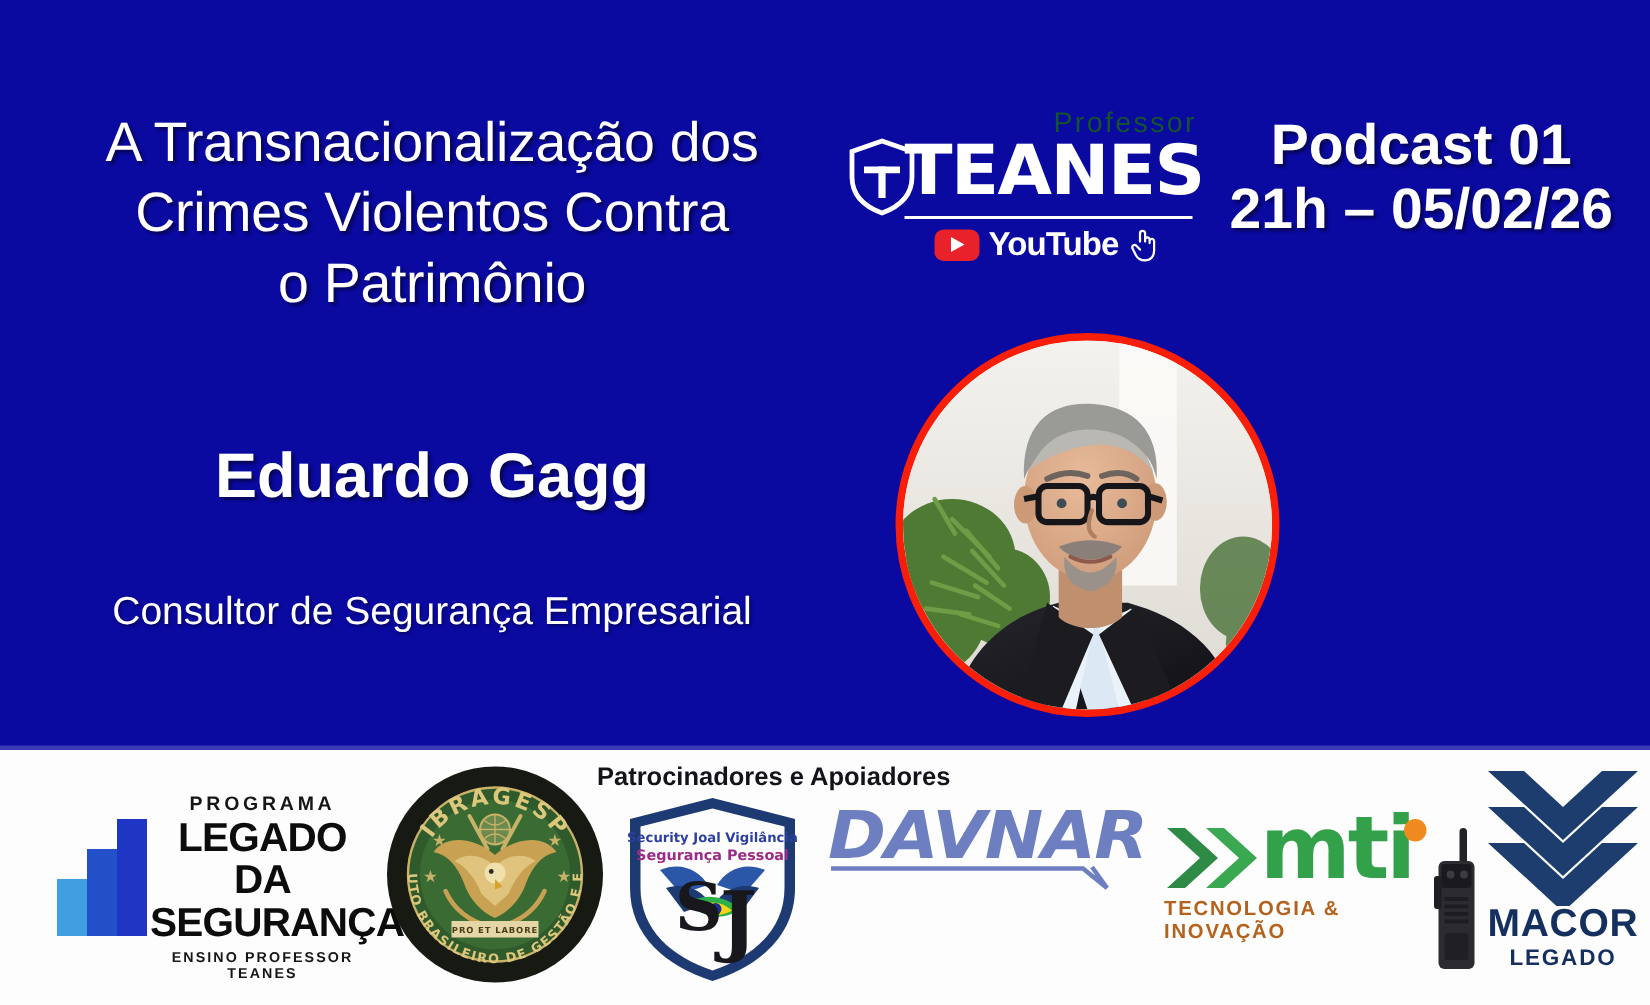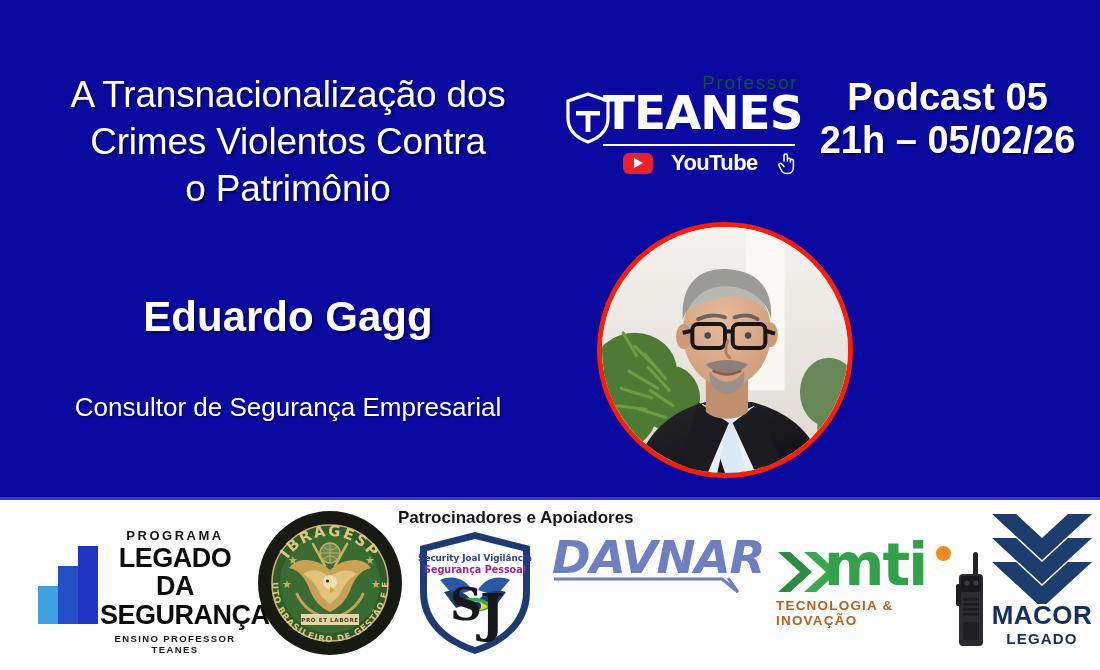--- a/index.html
+++ b/index.html
@@ -116,21 +116,21 @@
     width: 192px;
     height: 2px;
     background: #ffffff;
   }
   .yt-badge {
     position: absolute;
     left: 58px;
     top: 78px;
     display: flex;
     align-items: center;
-    gap: 18px;
+    gap: 6px;
   }
   .yt-play {
     width: 30px;
     height: 21px;
     background: #e8212a;
     border-radius: 6px;
     position: relative;
   }
   .yt-play::after {
     content: "";
@@ -301,21 +301,21 @@
   .mti {
     position: absolute;
     left: 776px;
     top: 44px;
     width: 180px;
     height: 90px;
   }
   .mti-chev { position:absolute; left:0; top:4px; width:66px; height:48px; }
   .mti-word {
     position: absolute;
-    left: 48px; top: -8px;
+    left: 64px; top: -8px;
     color: #33a14a;
     font-size: 58px;
     font-weight: bold;
     letter-spacing: -2px;
     line-height: 1;
     font-family: "DejaVu Sans", sans-serif;
   }
   .mti-dot {
     position: absolute;
     left: 160px; top: 2px;
@@ -408,21 +408,21 @@
       <span class="yt-word">YouTube</span>
       <span class="yt-hand">
         <svg viewBox="0 0 22 24">
           <path d="M8 10 V4.6 a1.7 1.7 0 0 1 3.4 0 V10 m0 -1.2 a1.5 1.5 0 0 1 3 0 V11 m0 -1.2 a1.5 1.5 0 0 1 3 0 V16 c0 4-2.4 6.6-6 6.6 c-3.4 0-5.2-1.6-6.2-3.6 L3 14.6 a1.6 1.6 0 0 1 2.6-1.8 L8 15.4" fill="none" stroke="#ffffff" stroke-width="1.5" stroke-linejoin="round" stroke-linecap="round"></path>
         </svg>
       </span>
     </div>
   </div>
 
   <div class="episode">
-    <div class="episode-number">Podcast 05</div>
+    <div class="episode-number">Podcast 01</div>
     <div class="episode-time">21h – 05/02/26</div>
   </div>
 
   <div class="portrait">
     <svg viewBox="0 0 256 256" preserveAspectRatio="xMidYMid slice">
       <defs>
         <linearGradient id="wallg" x1="0" y1="0" x2="0" y2="1">
           <stop offset="0" stop-color="#f4f2ee"></stop>
           <stop offset="1" stop-color="#ddd9d2"></stop>
         </linearGradient>

